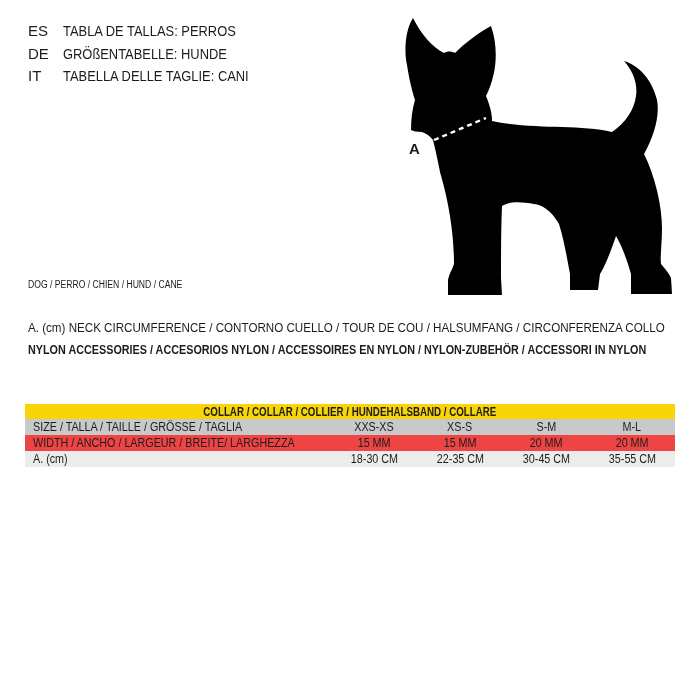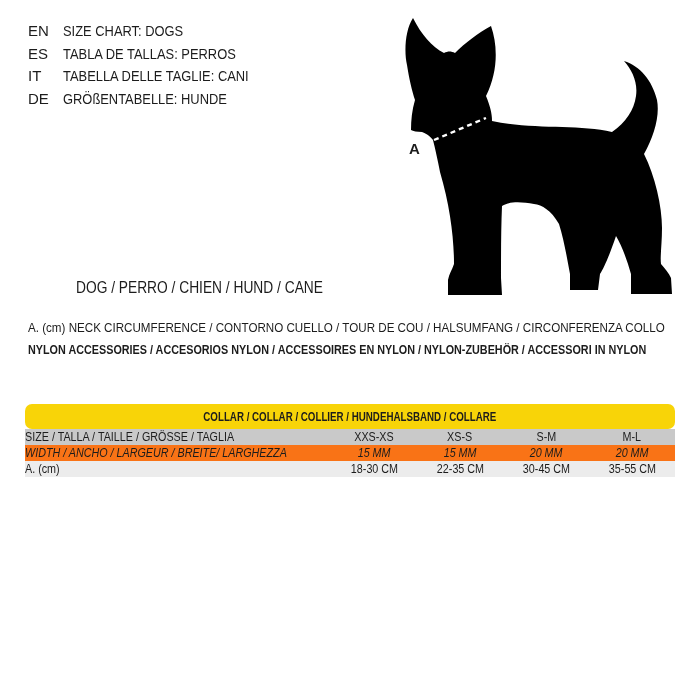--- a/index.html
+++ b/index.html
@@ -18,56 +18,52 @@
 
   
   .lang-list { left:28px; top:20px; font-size:15px; line-height:22.5px; }
   .lang-row  { display:flex; }
   .lang-code { flex:0 0 35px; }
 
   
   .dog-figure { left:398px; top:14px; width:280px; height:284px; }
 
   
-  .species { left:28px; top:279px; font-size:16px;margin-left:48px; }
+  .species { left:28px; top:279px; font-size:10px; }
   .note1   { left:28px; top:320px; font-size:13.5px; }
   .note2   { left:28px; top:342px; font-size:13.5px; font-weight:700; }
 
   
   .size-table { left:25px; top:404px; width:650px; font-size:12.5px; }
   .t-header {
-    height:25px; background:#F8D408; display:flex; align-items:center;
-    justify-content:center; font-weight:700; font-size:12.5px;border-radius:7px;
+    height:15px; background:#F8D408; display:flex; align-items:center;
+    justify-content:center; font-weight:700; font-size:12.5px;
   }
   .t-row   { height:16px; display:flex; align-items:stretch; }
-  .t-label { flex:1 1 auto; display:flex; align-items:center; overflow:hidden; }
+  .t-label { flex:1 1 auto; display:flex; align-items:center; padding-left:8px; overflow:hidden; }
   .t-cell  { flex:0 0 86px; display:flex; align-items:center; justify-content:center; }
   .row-0 { background:#C9C9C9; }
-  .row-1 { background:#f97316;font-style:italic; }
+  .row-1 { background:#ef4444; }
   .row-2 { background:#ECECEC;justify-content:center; }
 </style>
 </head>
 <body>
 
 <div class="abs lang-list">
   <div class="lang-row">
-    <span class="lang-code">EN</span>
-    <span class="cz">SIZE CHART: DOGS</span>
-  </div>
-  <div class="lang-row">
     <span class="lang-code">ES</span>
     <span class="cz">TABLA DE TALLAS: PERROS</span>
   </div>
   <div class="lang-row">
+    <span class="lang-code">DE</span>
+    <span class="cz">GRÖßENTABELLE: HUNDE</span>
+  </div>
+  <div class="lang-row">
     <span class="lang-code">IT</span>
     <span class="cz">TABELLA DELLE TAGLIE: CANI</span>
-  </div>
-  <div class="lang-row">
-    <span class="lang-code">DE</span>
-    <span class="cz">GRÖßENTABELLE: HUNDE</span>
   </div>
 </div>
 
 <div class="abs dog-figure">
   <svg width="280" height="284" viewBox="0 0 280 284">
     <path fill="#000000" d="M13 116
          C13 106 14 96 17 86
          C14 77 11 64 9 51
          C6 38 7 16 15 4
          C23 20 34 33 46 39

